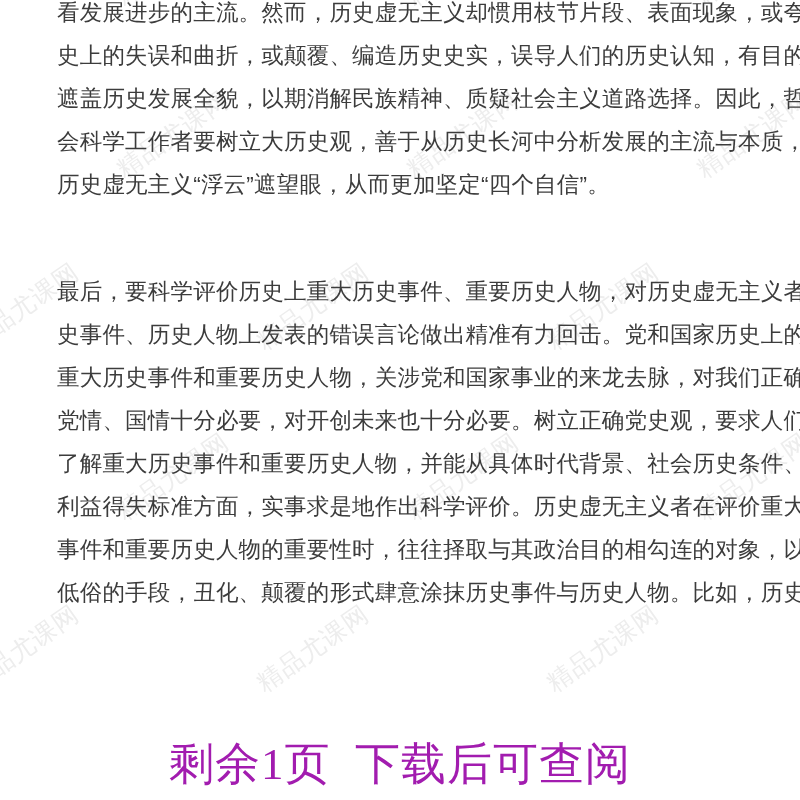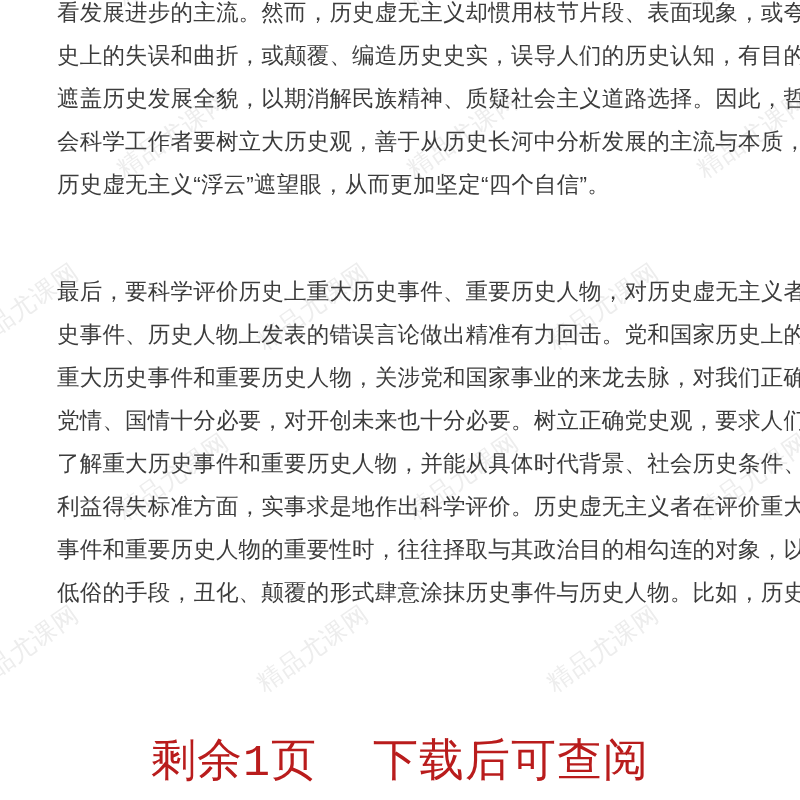--- a/index.html
+++ b/index.html
@@ -76,23 +76,23 @@
     left: 0;
     top: 735px;
     width: 800px;
     text-align: center;
     z-index: 3;
   }
   #footer-notice .notice-text {
     display: inline-block;
     font-size: 45px;
     line-height: 58px;
-    color: #b91c1c;
+    color: #a21caf;
     letter-spacing: 1px;
-    font-family: Liberation Mono, monospace;
+    font-family: Liberation Serif, serif;
     white-space: pre;
   }
 </style>
 </head>
 <body>
 
 <div id="page">
 
   <div id="watermark-layer">
       <div class="watermark" style="left: 110px; top: 158px; color: rgb(237, 237, 237); transform: rotate(-35deg);">精品尤课网</div>

